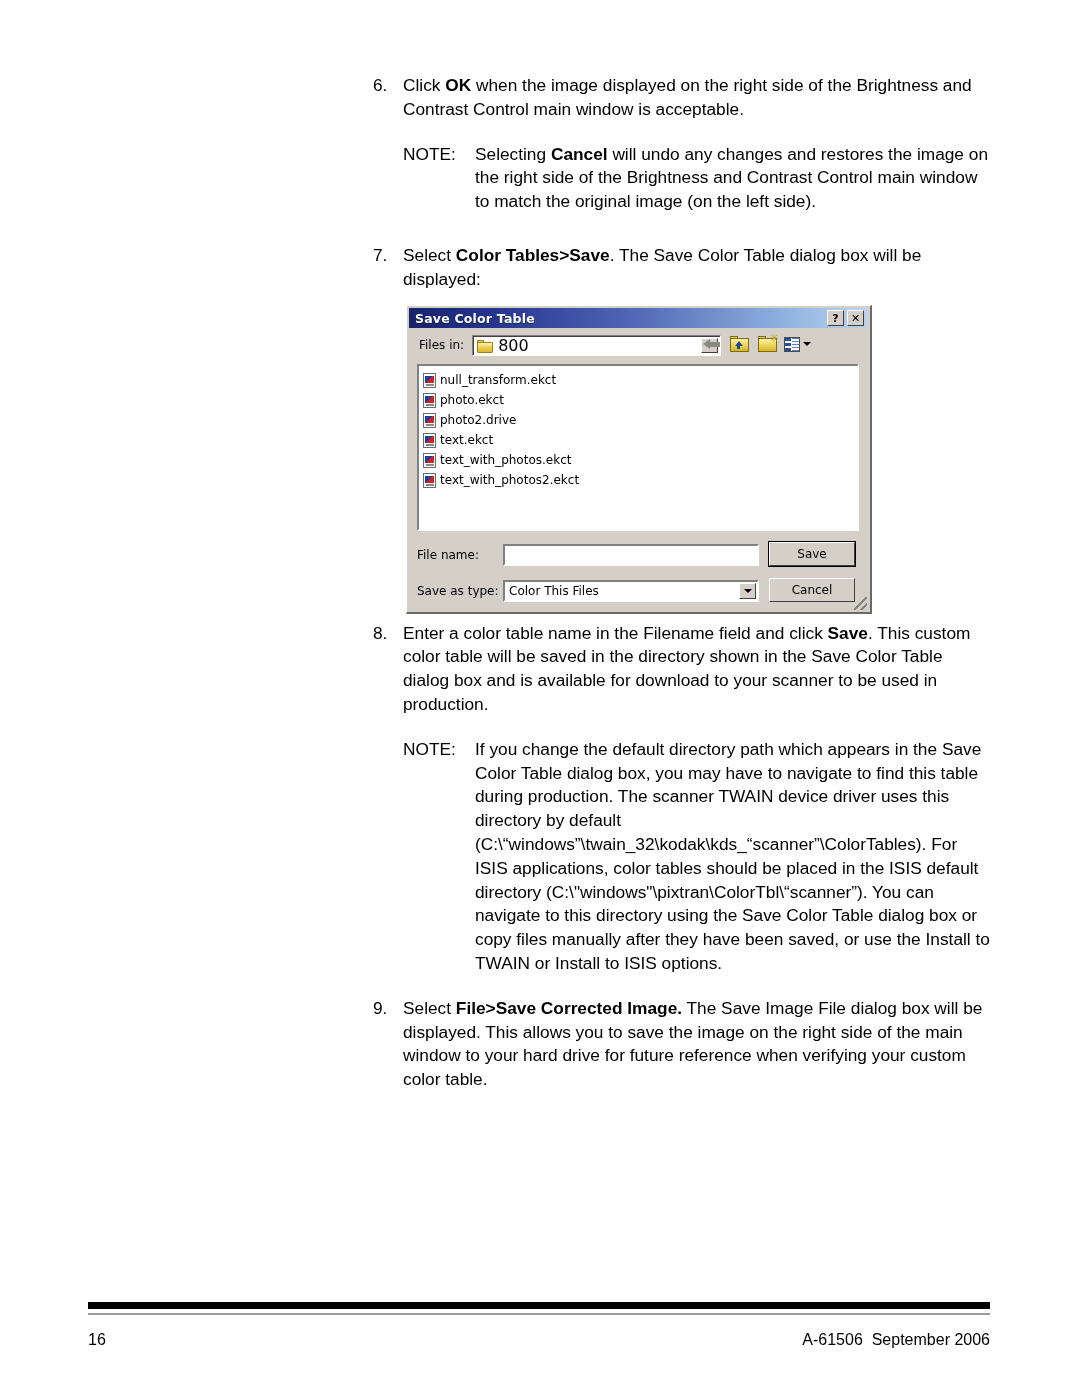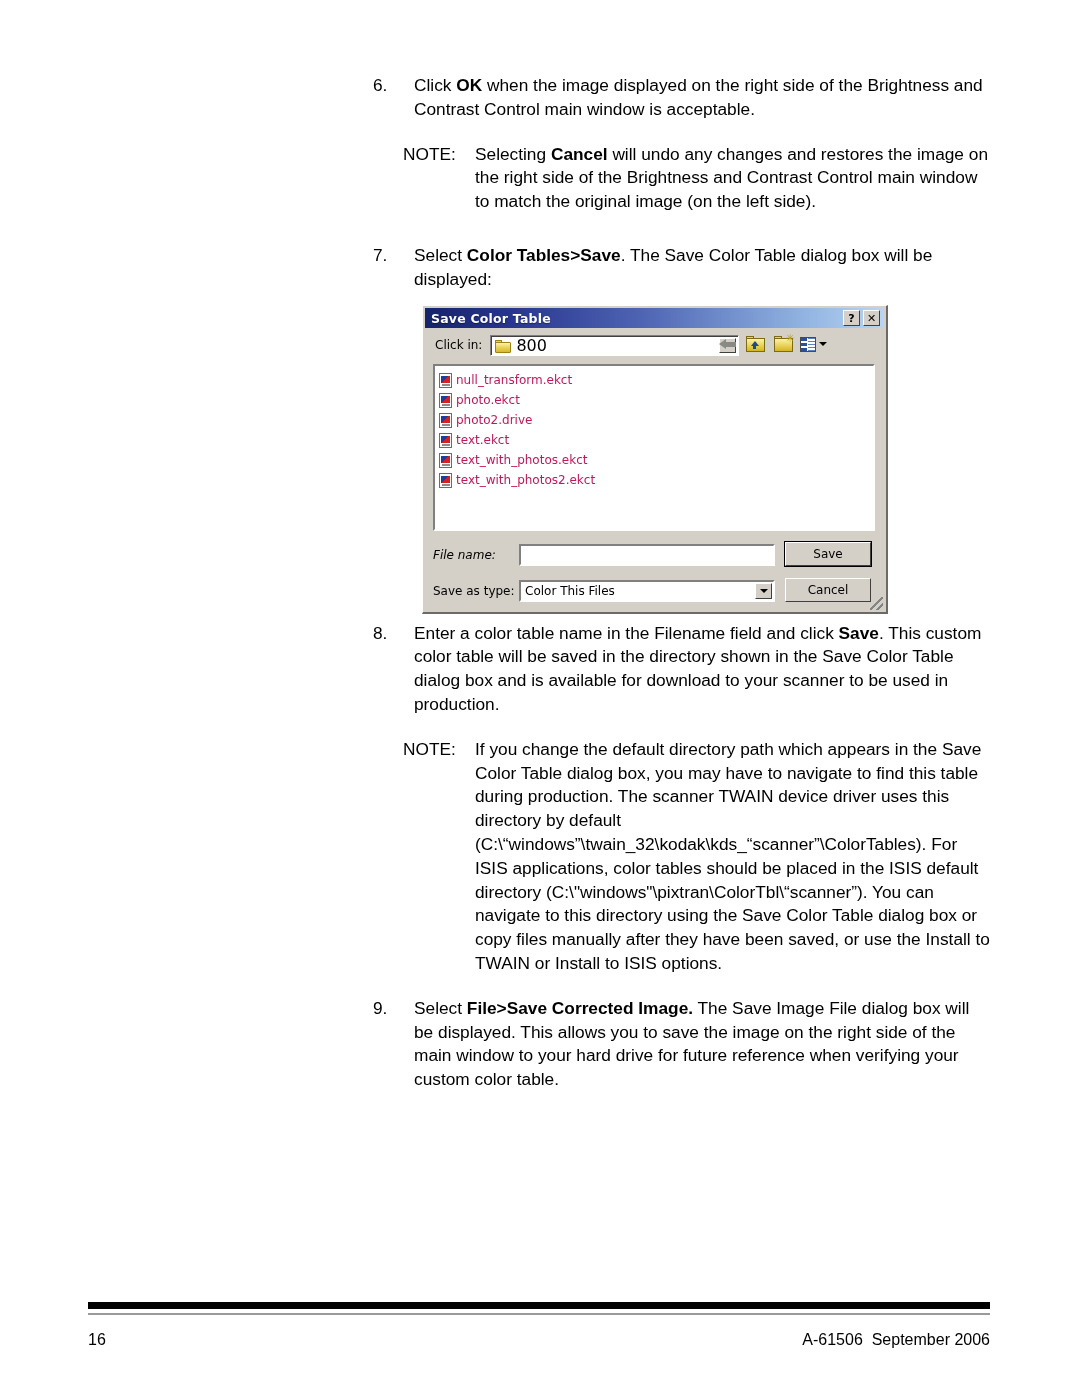--- a/index.html
+++ b/index.html
@@ -35,21 +35,20 @@
     line-height: 23.8px;
     margin-bottom: 0;
   }
   .step .num {
     width: 30px;
     flex: 0 0 30px;
     text-align: left;
   }
   .step .body {
     flex: 1 1 auto;
-    margin-left: 11px;
   }
 
   .note {
     display: flex;
     font-size: 17.3px;
     line-height: 23.8px;
     margin-left: 30px;
     margin-top: 21px;
   }
   .note .lbl {
@@ -92,21 +91,21 @@
     position: absolute;
     right: 90px;
     top: 1331px;
     font-size: 16px;
     white-space: pre;
   }
 
   
   .dlg {
     position: absolute;
-    left: 422px;
+    left: 406px;
     top: 305px;
     width: 466px;
     height: 309px;
     background: #d4d0c8;
     border-top: 1px solid #ffffff;
     border-left: 1px solid #ffffff;
     border-right: 2px solid #6d6a66;
     border-bottom: 2px solid #6d6a66;
     box-sizing: border-box;
     font-family: "DejaVu Sans", sans-serif;
@@ -381,21 +380,21 @@
     display: flex;
   }
   .fcol { display: flex; flex-direction: column; }
   .fcol.col2 { margin-left: 52px; }
   .fitem {
     display: flex;
     align-items: center;
     height: 20px;
     font-size: 12px;
     font-family: "DejaVu Sans", sans-serif;
-    color: #be185d;
+    color: #000000;
     white-space: nowrap;
   }
   .fileico {
     position: relative;
     width: 13px;
     height: 15px;
     margin-right: 4px;
     background: #ffffff;
     border: 1px solid #6b6b6b;
     box-sizing: border-box;
@@ -415,21 +414,21 @@
     width: 8px; height: 2px;
     background: #8a8a8a;
   }
 
   
   .form-row {
     position: absolute;
     display: flex;
     align-items: center;
   }
-  .row-filename { left: 10px; top: 238px; font-style: italic; }
+  .row-filename { left: 10px; top: 238px; }
   .row-savetype { left: 10px; top: 274px; }
   .frm-label {
     width: 86px;
     flex: 0 0 86px;
     font-size: 12px;
     font-family: "DejaVu Sans", sans-serif;
   }
   .textfield {
     width: 256px;
     height: 22px;
@@ -547,21 +546,21 @@
 
     <div class="titlebar">
       <span class="title-text">Save Color Table</span>
       <div class="title-btns">
         <div class="tbtn">?</div>
         <div class="tbtn">✕</div>
       </div>
     </div>
 
     <div class="savein-row">
-      <span class="savein-label">Click in:</span>
+      <span class="savein-label">Files in:</span>
       <div class="combo">
         <div class="inner-shadow"></div>
         <div class="folder-ico">
           <div class="tab"></div>
             <div class="body"></div>
         </div>
         <span class="combo-text">800</span>
         <div class="combo-arrow">
             <div class="arrow-dn"></div>
           </div>

